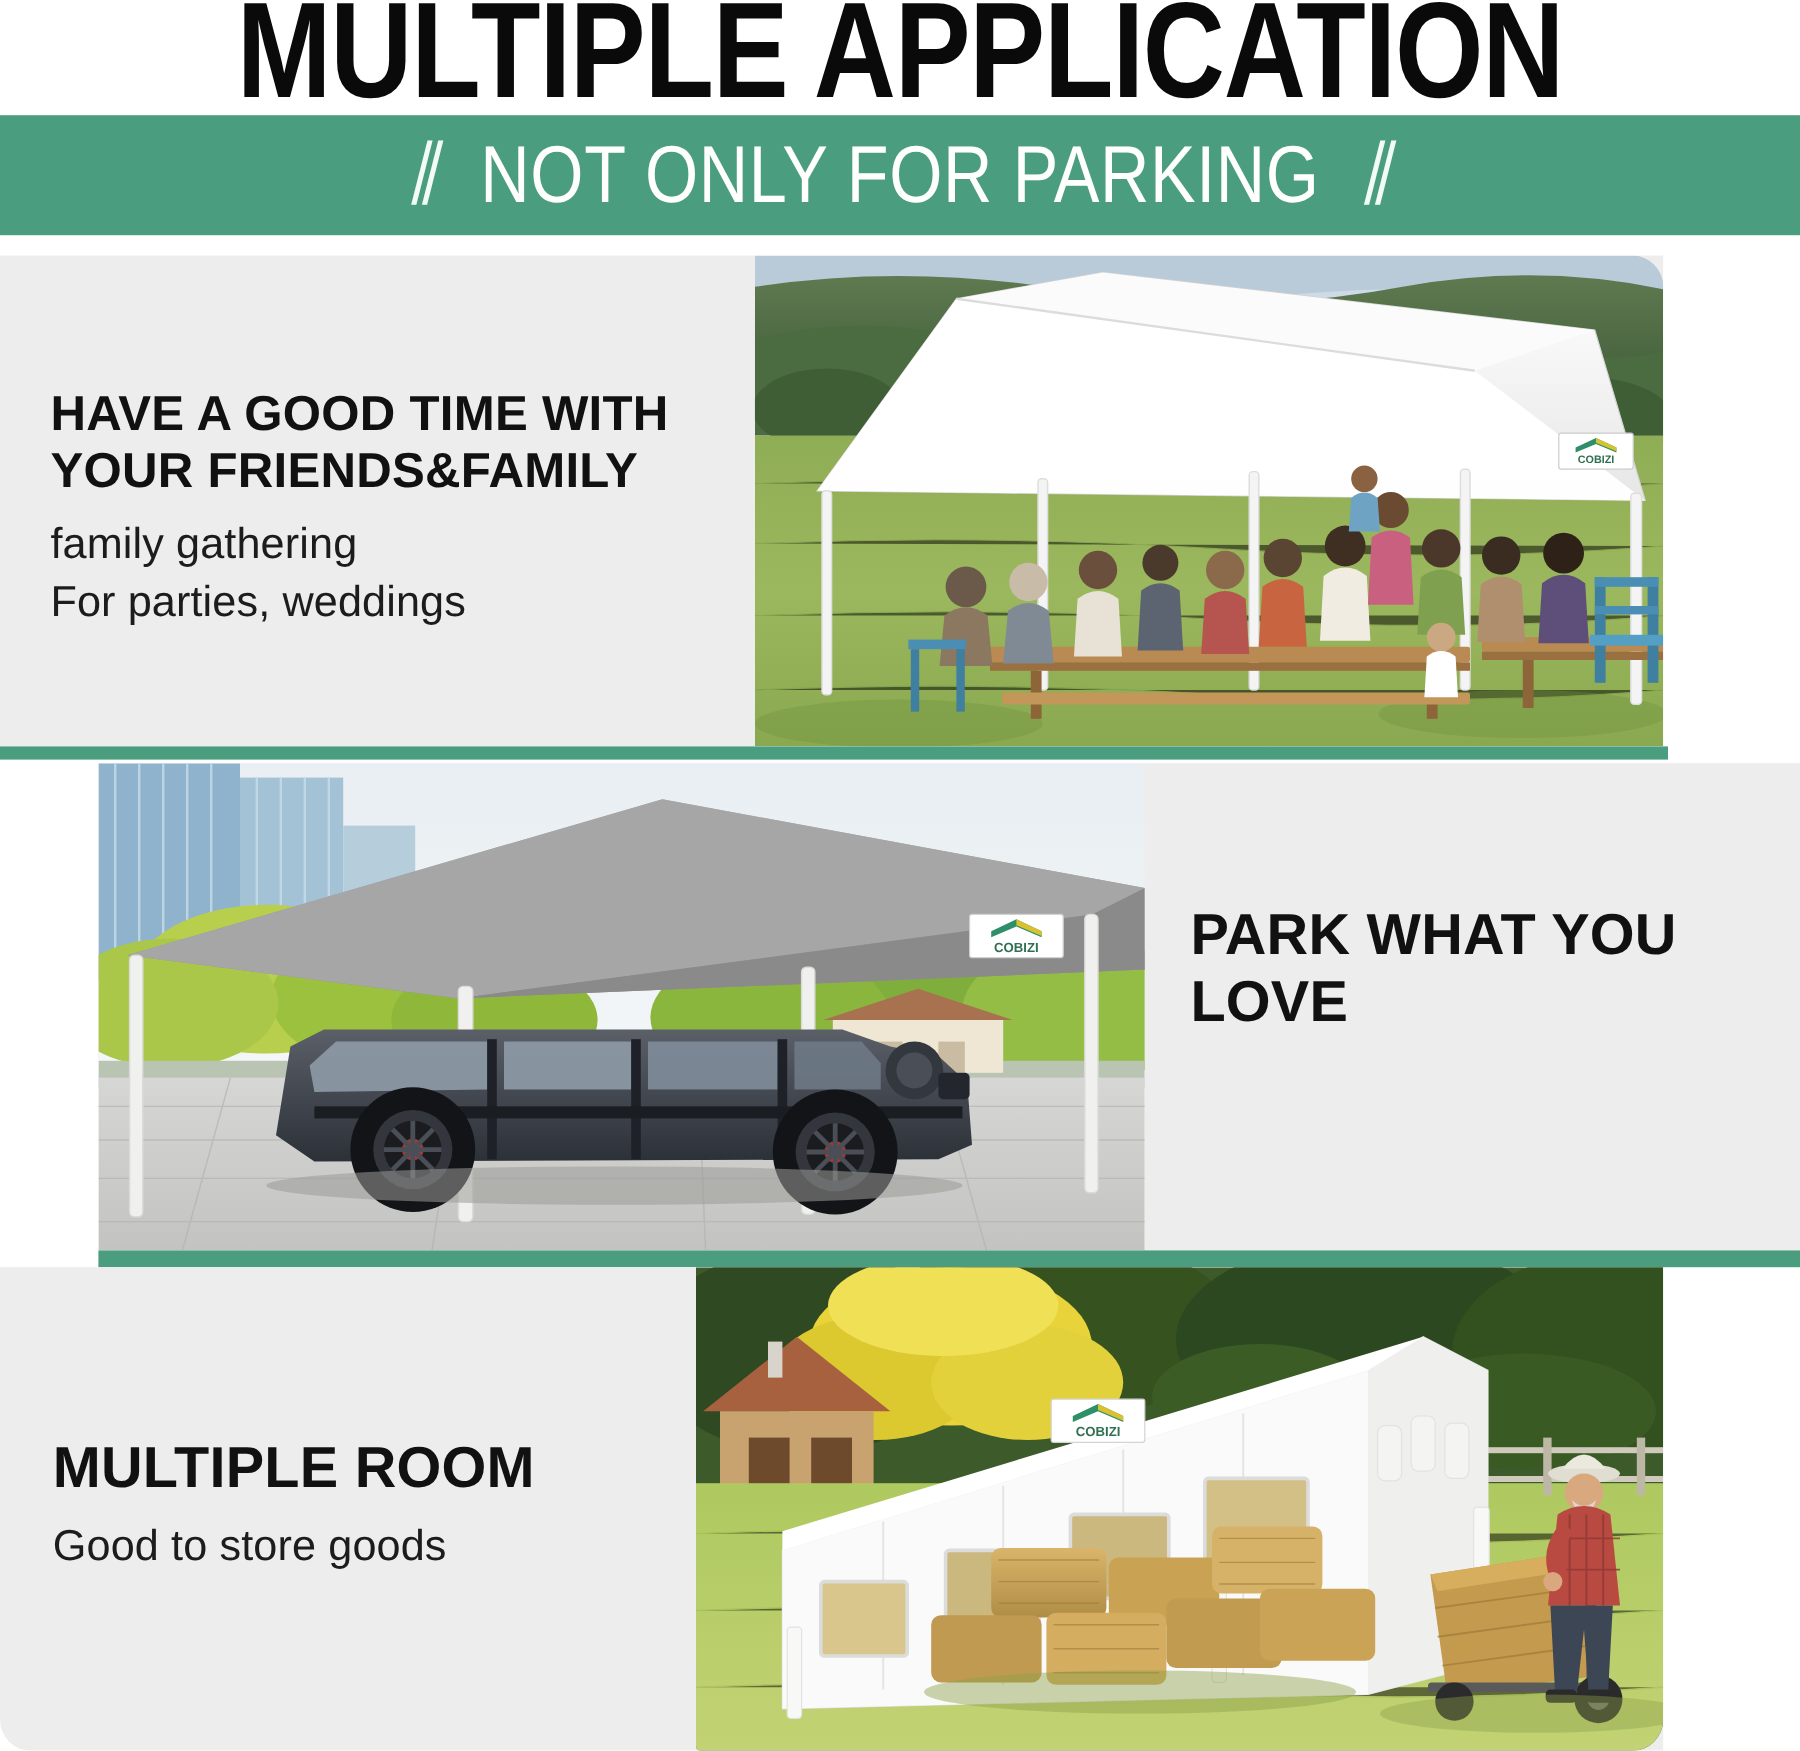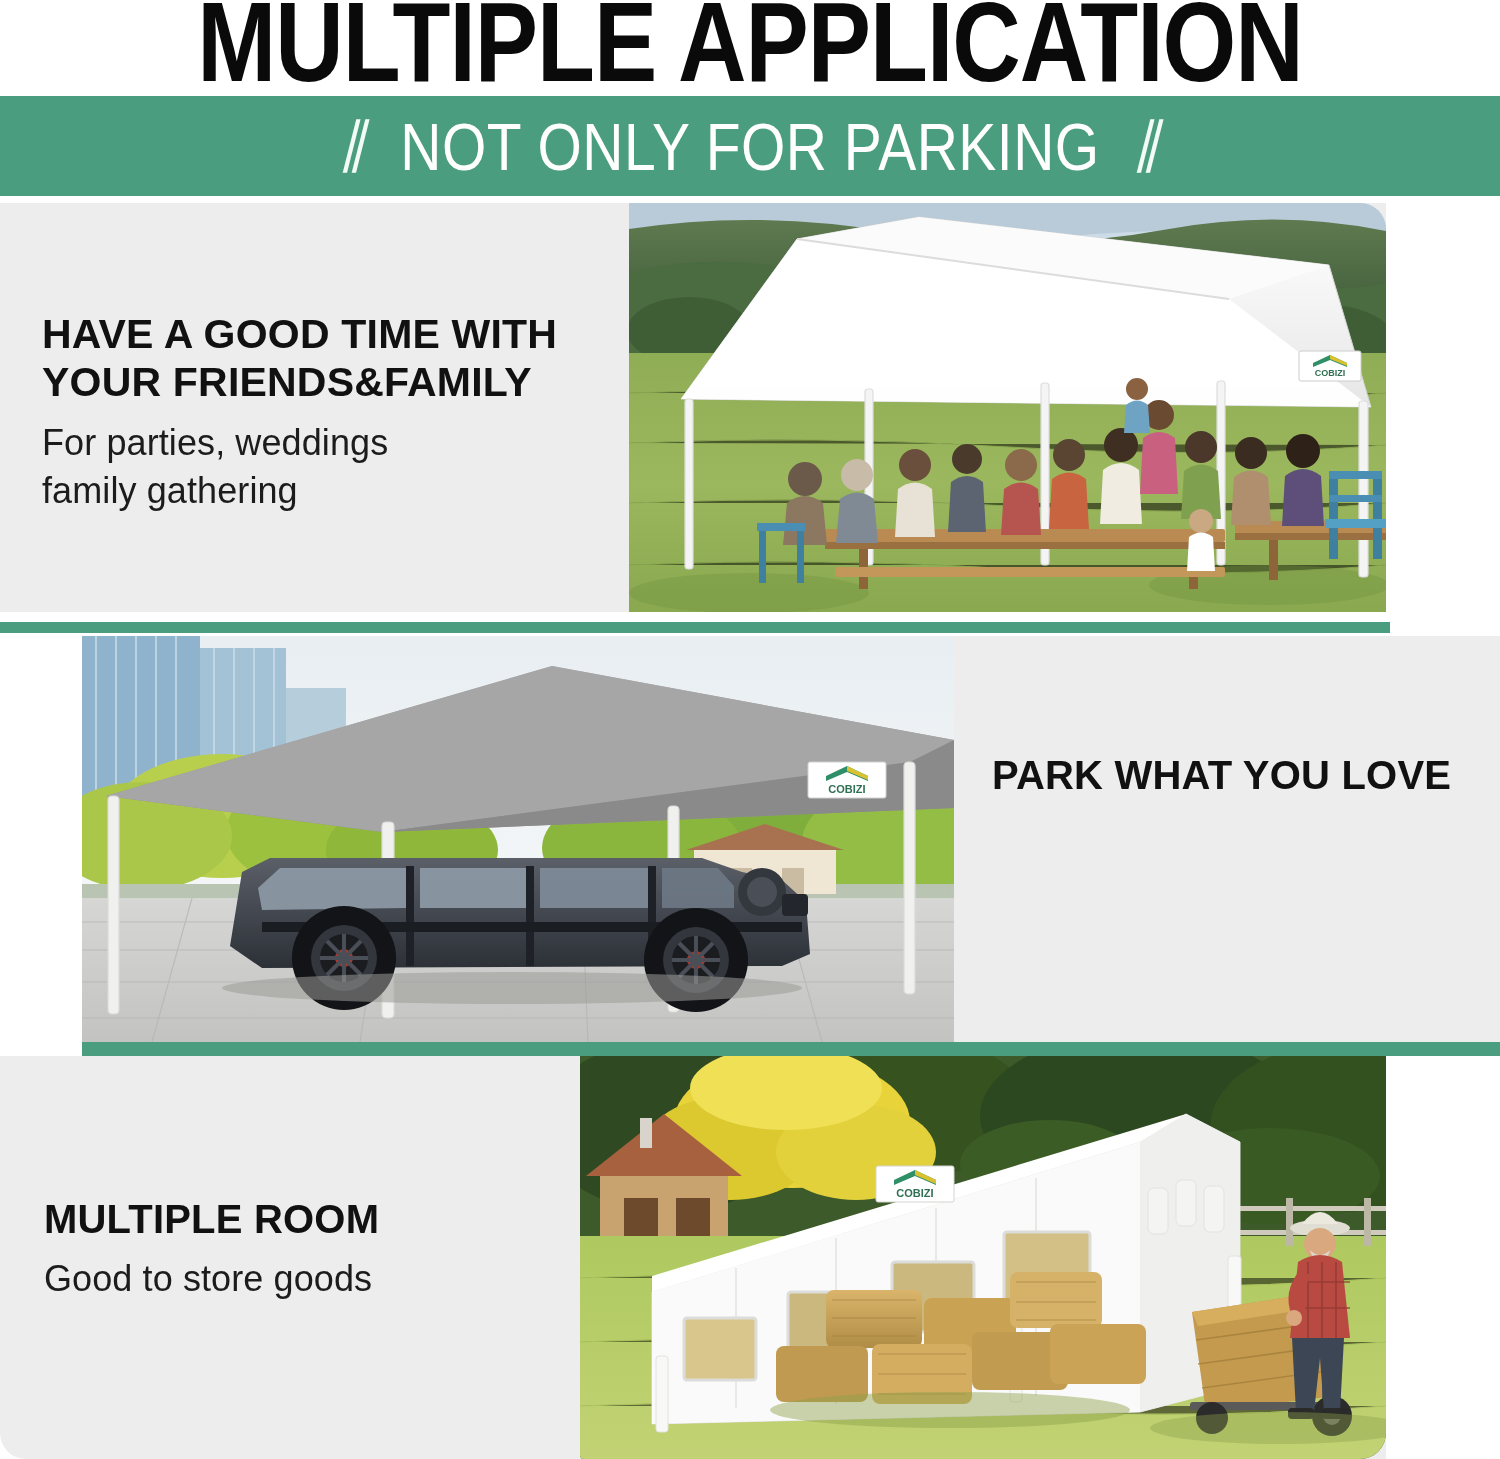--- a/index.html
+++ b/index.html
@@ -30,21 +30,21 @@
     font-family:"Liberation Sans", sans-serif;
   }
   .band-text {
     color:#ffffff; font-size:57px; font-weight:400; line-height:1;
     letter-spacing:0.5px; white-space:nowrap;
     transform:scaleY(1.18);
   }
 
   
   .panel1 {
-    position:absolute; left:0; top:203px; width:1386px; height:409px;
+    position:absolute; left:0; top:213px; width:1386px; height:409px;
     background:#ededed;
   }
   .panel1-text {
     position:absolute; left:42px; top:108px; width:600px;
   }
   .panel1-img {
     position:absolute; right:0; top:0; width:757px; height:409px;
     border-top-right-radius:26px; overflow:hidden;
   }
   .divider1 {
@@ -82,21 +82,21 @@
   }
   .panel3-text {
     position:absolute; left:44px; top:1196px; width:520px;
   }
 
   
   .headline {
     font-size:41px; font-weight:bold; color:#111111;
     line-height:1.17; letter-spacing:0.2px;
   }
-  .headline.h2 { font-size:40px; }
+  .headline.h2 { font-size:48px; }
   .subline {
     font-size:36px; font-weight:400; color:#1c1c1c;
     line-height:1.33; letter-spacing:0.1px;
   }
   .sub-gap { margin-top:12px; }
 
   svg { display:block; }
 </style>
 </head>
 <body>
@@ -110,22 +110,22 @@
 </div>
 
 <div class="panel1">
 
   <div class="panel1-text">
     <div class="headline">
       <div>HAVE A GOOD TIME WITH</div>
       <div>YOUR FRIENDS&amp;FAMILY</div>
     </div>
     <div class="subline sub-gap">
+      <div>family gathering</div>
       <div>For parties, weddings</div>
-      <div>family gathering</div>
     </div>
   </div>
 
   <div class="panel1-img">
     <svg width="757" height="409" viewBox="0 0 757 409">
       <defs>
         <linearGradient id="sky1" x1="0" y1="0" x2="0" y2="1">
           <stop offset="0" stop-color="#c9d9e6"></stop>
             <stop offset="1" stop-color="#eef3ef"></stop>
         </linearGradient>

